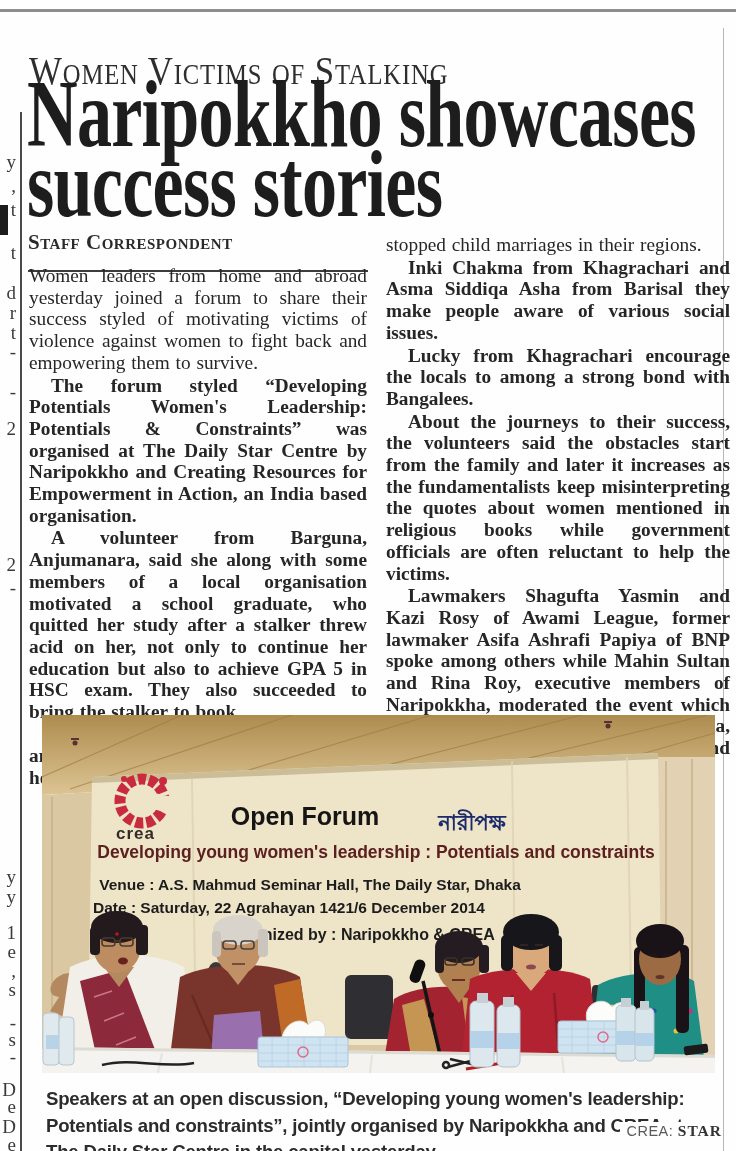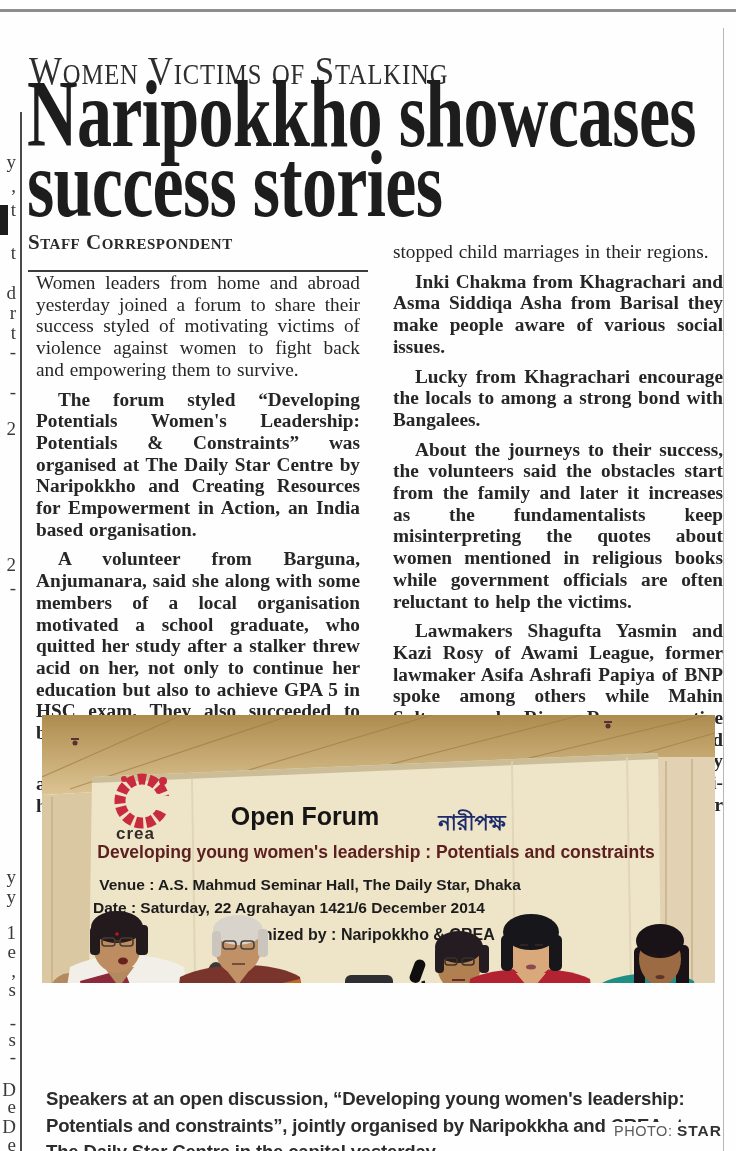--- a/index.html
+++ b/index.html
@@ -17,31 +17,31 @@
         white-space:nowrap;line-height:1;}
   .hl{position:absolute;left:27px;font-weight:bold;font-size:96px;line-height:1;
         letter-spacing:-1px;color:#1d1d1d;transform:scaleX(.73);transform-origin:left top;
         white-space:nowrap;}
   .hl1{top:66px;} .hl2{top:136px;}
   .byline{position:absolute;left:28px;top:230px;width:340px;font-weight:bold;
         font-variant:small-caps;font-size:21px;color:#2a2a2a;letter-spacing:.5px;
         border-bottom:2px solid #3c3c3c;padding-bottom:15px;}
   .col{position:absolute;font-size:19.3px;line-height:21.7px;text-align:justify;
         color:#262626;word-spacing:1px;}
-  .col p{margin:8px;}
+  .col p{margin:1px;}
   .col p + p{text-indent:22px;font-weight:bold;}
   .col-left{left:28px;top:264px;width:340px;}
   .col-right{left:385px;top:233px;width:346px;}
-  .photo{position:absolute;left:42px;top:715px;width:673px;height:268px;overflow:hidden;text-align:right;}
+  .photo{position:absolute;left:42px;top:715px;width:673px;height:358px;overflow:hidden;text-align:right;}
   .caption{position:absolute;left:46px;top:1086px;width:668px;
         font-family:"Liberation Sans", sans-serif;font-weight:bold;font-size:18.6px;
         line-height:26.5px;color:#2c2c2c;letter-spacing:-.2px;}
   .credit{position:absolute;right:14px;top:1122px;font-family:"Liberation Sans", sans-serif;
         font-size:14.5px;color:#5a5a5a;letter-spacing:.5px;background:#fefefe;padding-left:6px;}
-  .credit b{color:#333;font-size:15.5px;letter-spacing:1px;}
+  .credit b{color:#333;font-size:15.5px;letter-spacing:1px;font-family:Liberation Serif, serif;}
   .bn-text{font-family:"DejaVu Sans", sans-serif;}
 </style>
 </head>
 <body>
 
 <div class="page">
 
   <div class="rule-top"></div>
   <div class="rule-left"></div>
   <div class="rule-right"></div>
@@ -338,16 +338,16 @@
         <rect x="574" y="316" width="20" height="14" fill="#b6d2e8"></rect>
         <rect x="593" y="293" width="19" height="53" rx="5" fill="#d8e6ec" stroke="#b3c2cc"></rect>
         <rect x="598" y="286" width="9" height="9" fill="#c8cfd4"></rect>
         <rect x="593" y="318" width="19" height="13" fill="#b6d2e8"></rect>
       </g>
       <rect x="642" y="330" width="24" height="9" rx="2" fill="#1b1b1b" transform="rotate(-7 654 334)"></rect>
     </svg>
   </div>
 
   <div class="caption">Speakers at an open discussion, “Developing young women's leadership: Potentials and constraints”, jointly organised by Naripokkha and CREA at The Daily Star Centre in the capital yesterday.</div>
-  <div class="credit"><span>PHOTO:</span>
+  <div class="credit"><span>CREA:</span>
        <b>STAR</b></div>
 
 </div>
 
 </body></html>

